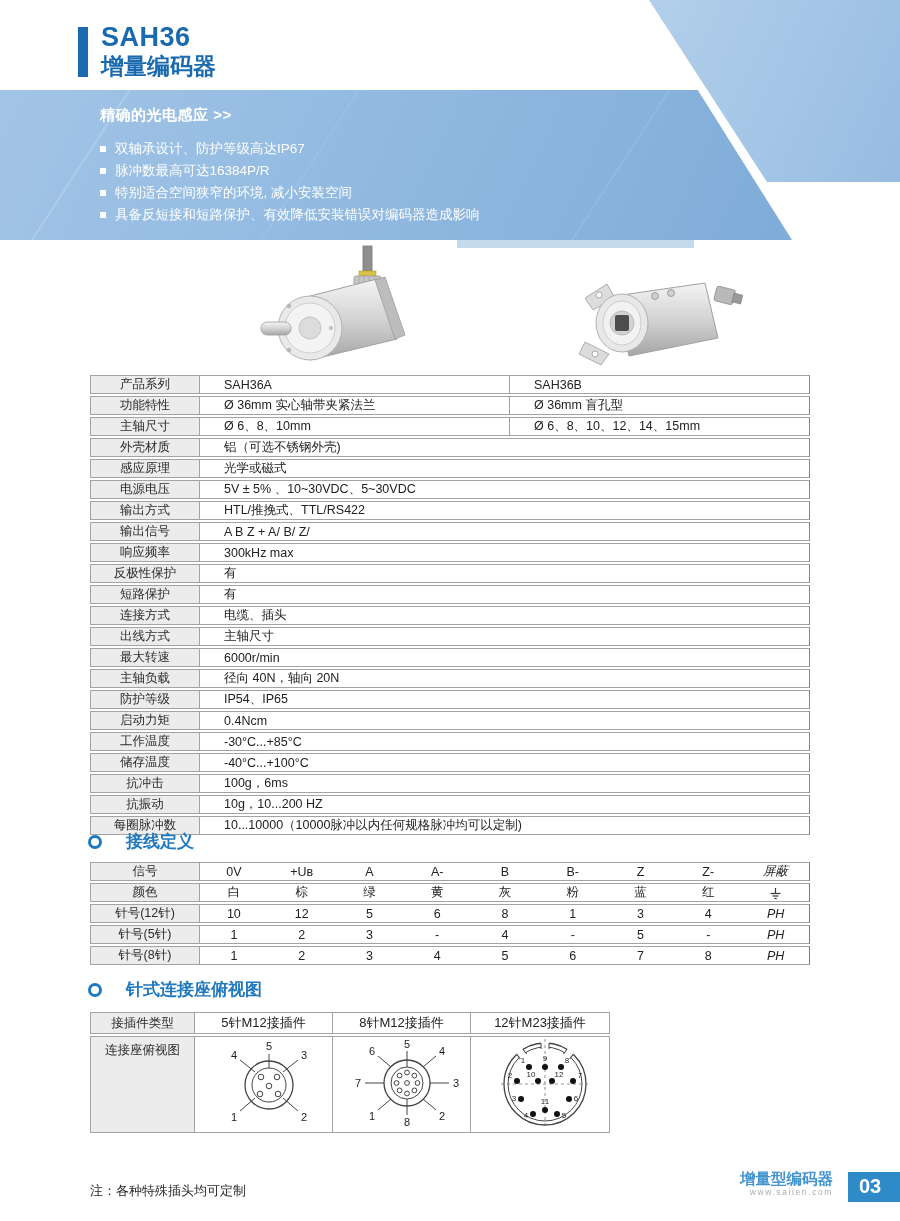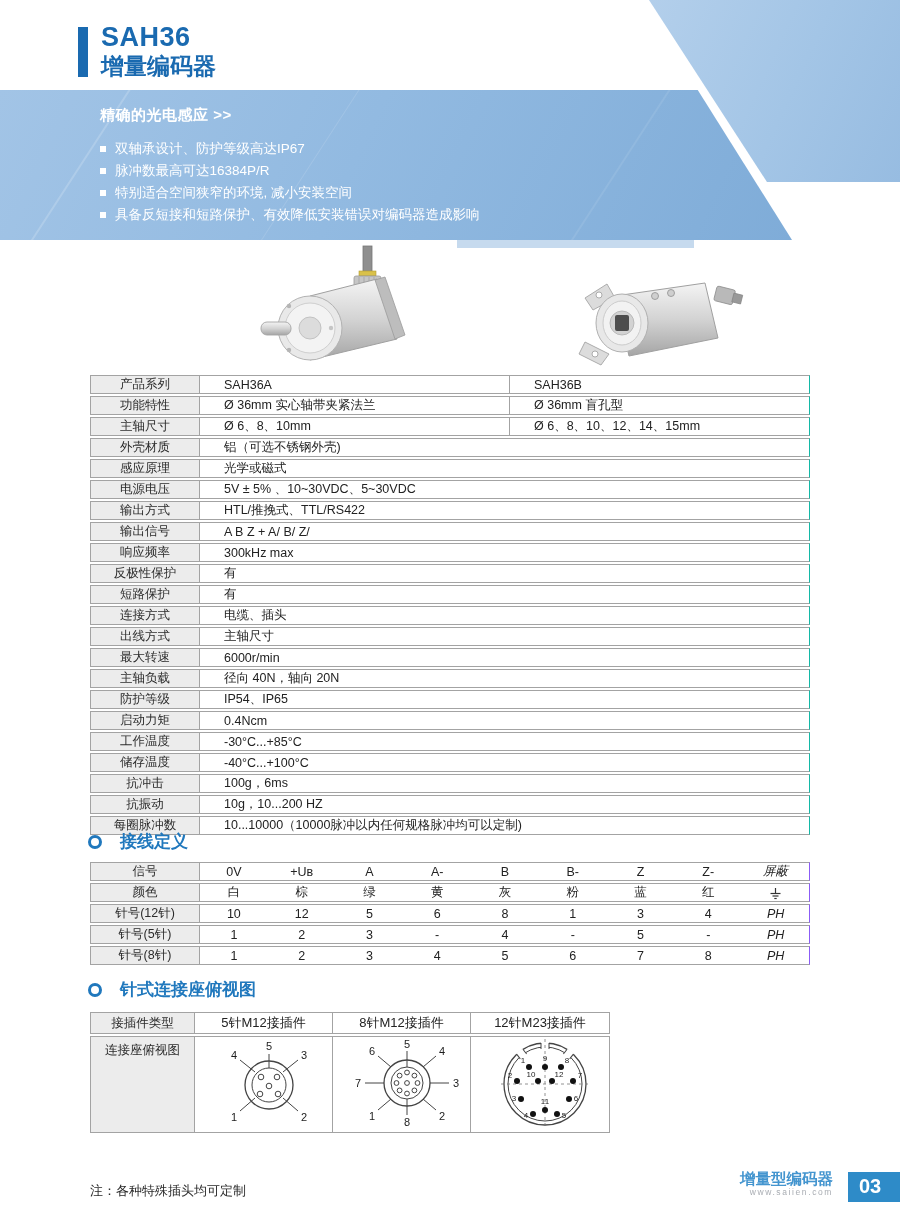--- a/index.html
+++ b/index.html
@@ -41,21 +41,21 @@
   
   table { border-collapse:separate; border-spacing:0 2px; table-layout:fixed; }
   td { height:16px; font-size:12.5px; border-top:1px solid #a3a3a3; border-bottom:1px solid #a3a3a3; padding:0 6px; overflow:hidden; white-space:nowrap; }
   .lblc { background:#ececec; text-align:center; border-left:1px solid #a3a3a3; border-right:1px solid #a3a3a3; color:#2b2b2b; }
   
   .spec { position:absolute; left:90px; top:373px; width:720px; }
   .spec .sv { background:#fff; text-align:left; padding-left:24px; }
   .spec .svm { border-right:1px solid #a3a3a3; }
   .spec .last { border-right:1px solid #14b8a6; }
   
-  .sec-title { position:absolute; display:flex; align-items:center; gap:18px; color:#2078bd; font-weight:bold; font-size:17px;text-align:center; }
+  .sec-title { position:absolute; display:flex; align-items:center; gap:24px; color:#2078bd; font-weight:bold; font-size:17px;text-align:center; }
   .ring { width:8px; height:8px; border:3px solid #2078bd; border-radius:50%; flex:0 0 auto; }
   
   .wiring { position:absolute; left:90px; top:860px; width:720px; }
   .wiring td { text-align:center; }
   .wiring .wc { background:#fff; }
   .wiring .wlast { border-right:1px solid #8b5cf6;font-style:italic; }
   
   .conn { position:absolute; left:90px; top:1010px; width:520px; }
   .conn td { text-align:center; }
   .conn .cc { background:#fff; font-size:13px; height:20px; }

